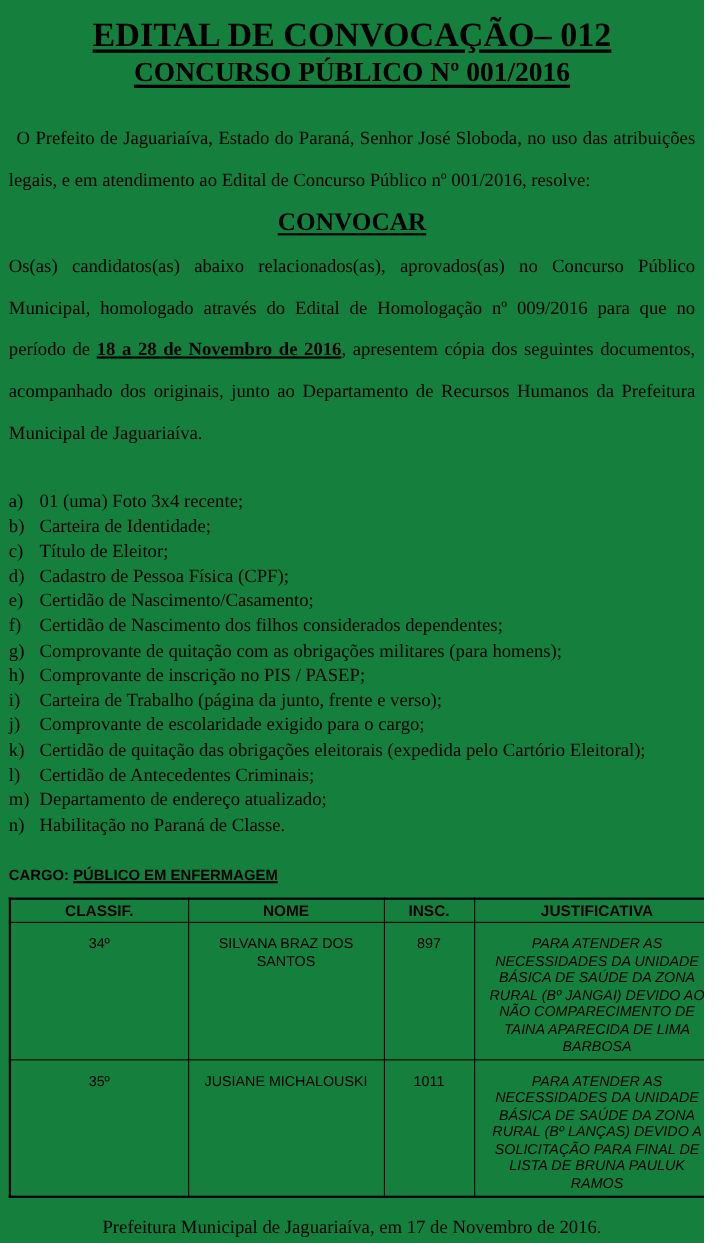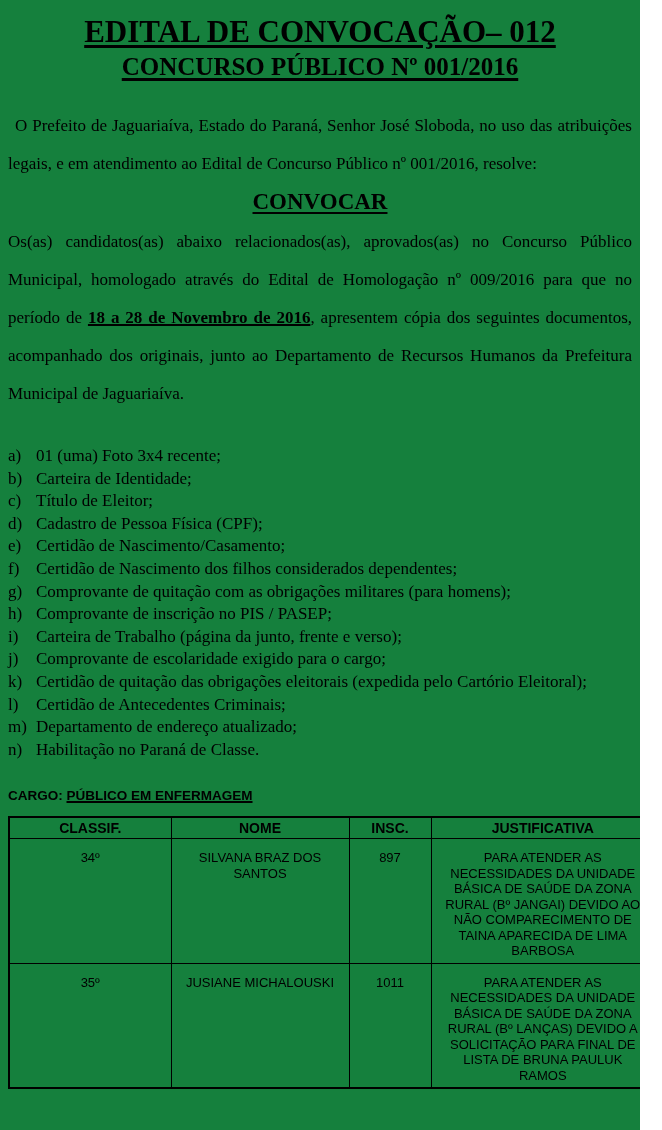--- a/index.html
+++ b/index.html
@@ -100,21 +100,21 @@
     text-align: center;
     vertical-align: top;
     padding: 11px 10px 4px 10px;
   }
   .doc-table col.c-classif { width: 162px; }
   .doc-table col.c-nome    { width: 178px; }
   .doc-table col.c-insc    { width: 82px;  }
   .doc-table col.c-just    { width: 224px; }
   .doc-table tbody tr:nth-child(1) { height: 117px; }
   .doc-table tbody tr:nth-child(2) { height: 112px; }
-  .doc-table td.cell-just { padding-left: 12px; padding-right: 12px; }
+  .doc-table td.cell-just { padding-left: 12px; padding-right: 12px; font-style: italic; }
   
   .dateline {
     margin-top: 17px;
     text-align: center;
     font-size: 17px;
   }
 </style>
 </head>
 <body>
 
@@ -236,14 +236,15 @@
 
   <tr>
     <td>35º</td>
     <td>JUSIANE MICHALOUSKI</td>
     <td>1011</td>
     <td class="cell-just">PARA ATENDER AS NECESSIDADES DA UNIDADE BÁSICA DE SAÚDE DA ZONA RURAL (Bº LANÇAS) DEVIDO A SOLICITAÇÃO PARA FINAL DE LISTA DE BRUNA PAULUK RAMOS</td>
   </tr>
 </tbody>
   </table>
 
+  <div class="dateline">Prefeitura Municipal de Jaguariaíva, em 17 de Novembro de 2016.</div>
 
 </div>
 
 </body></html>

